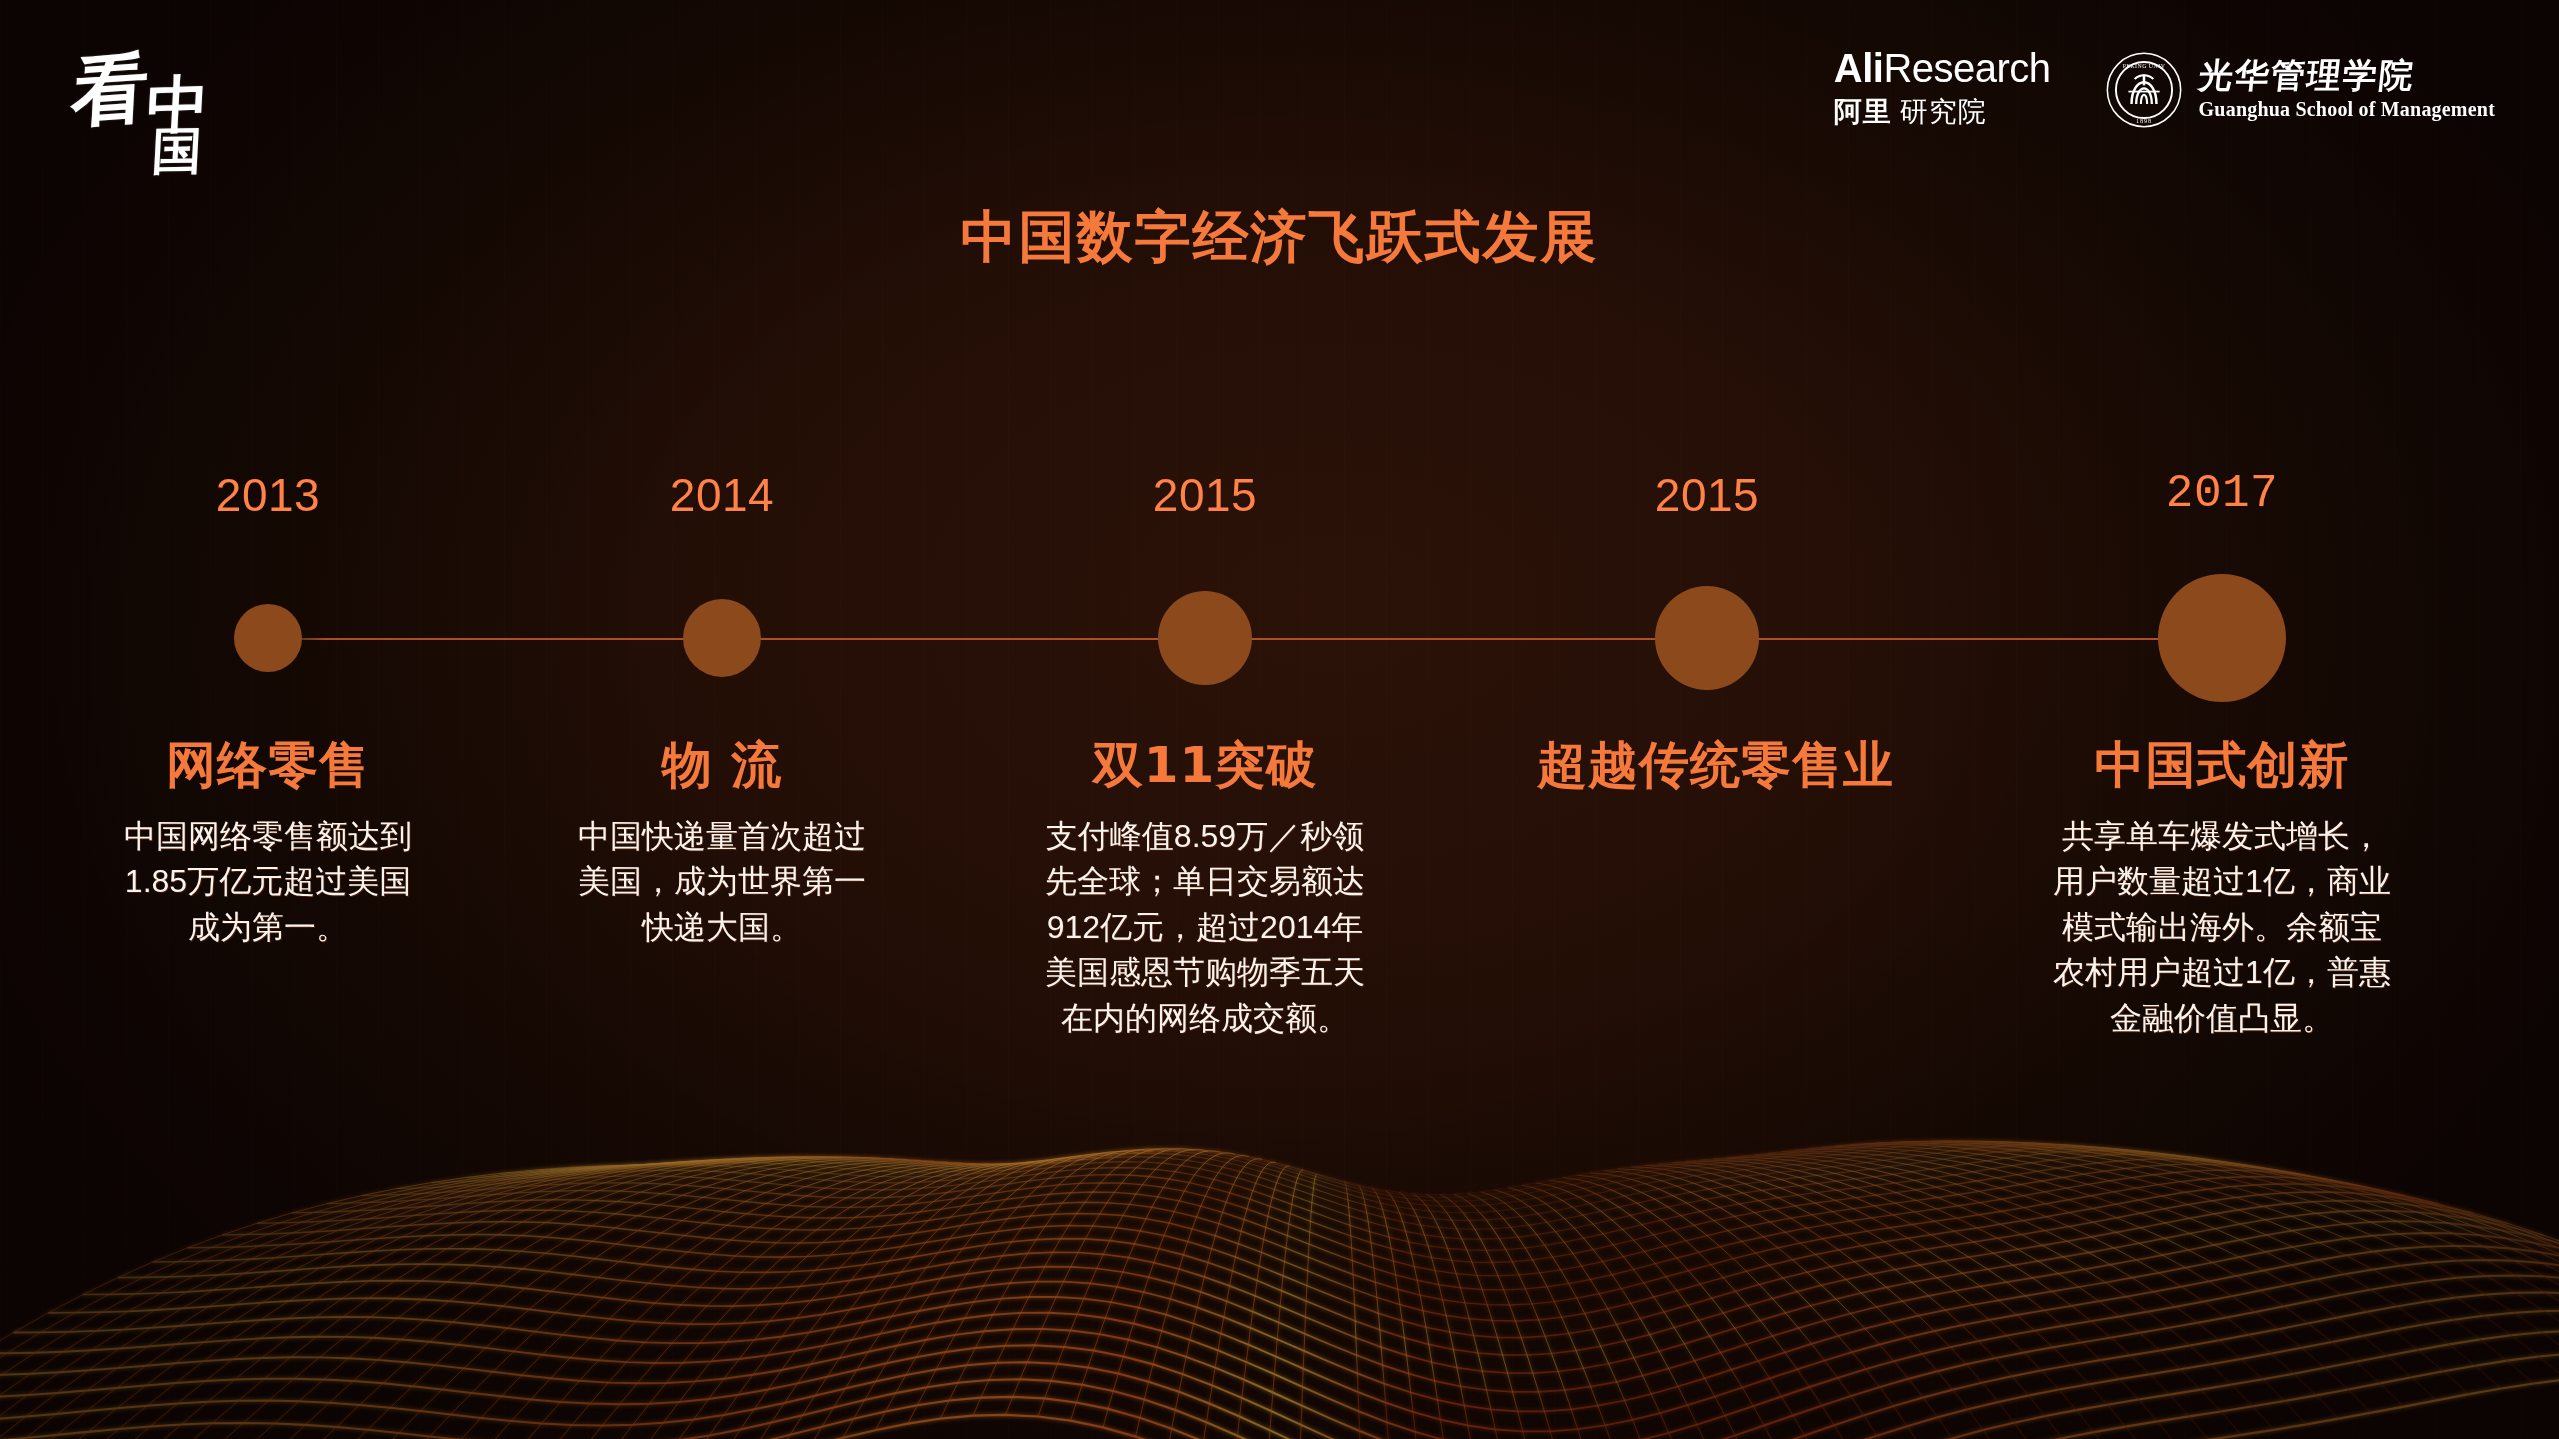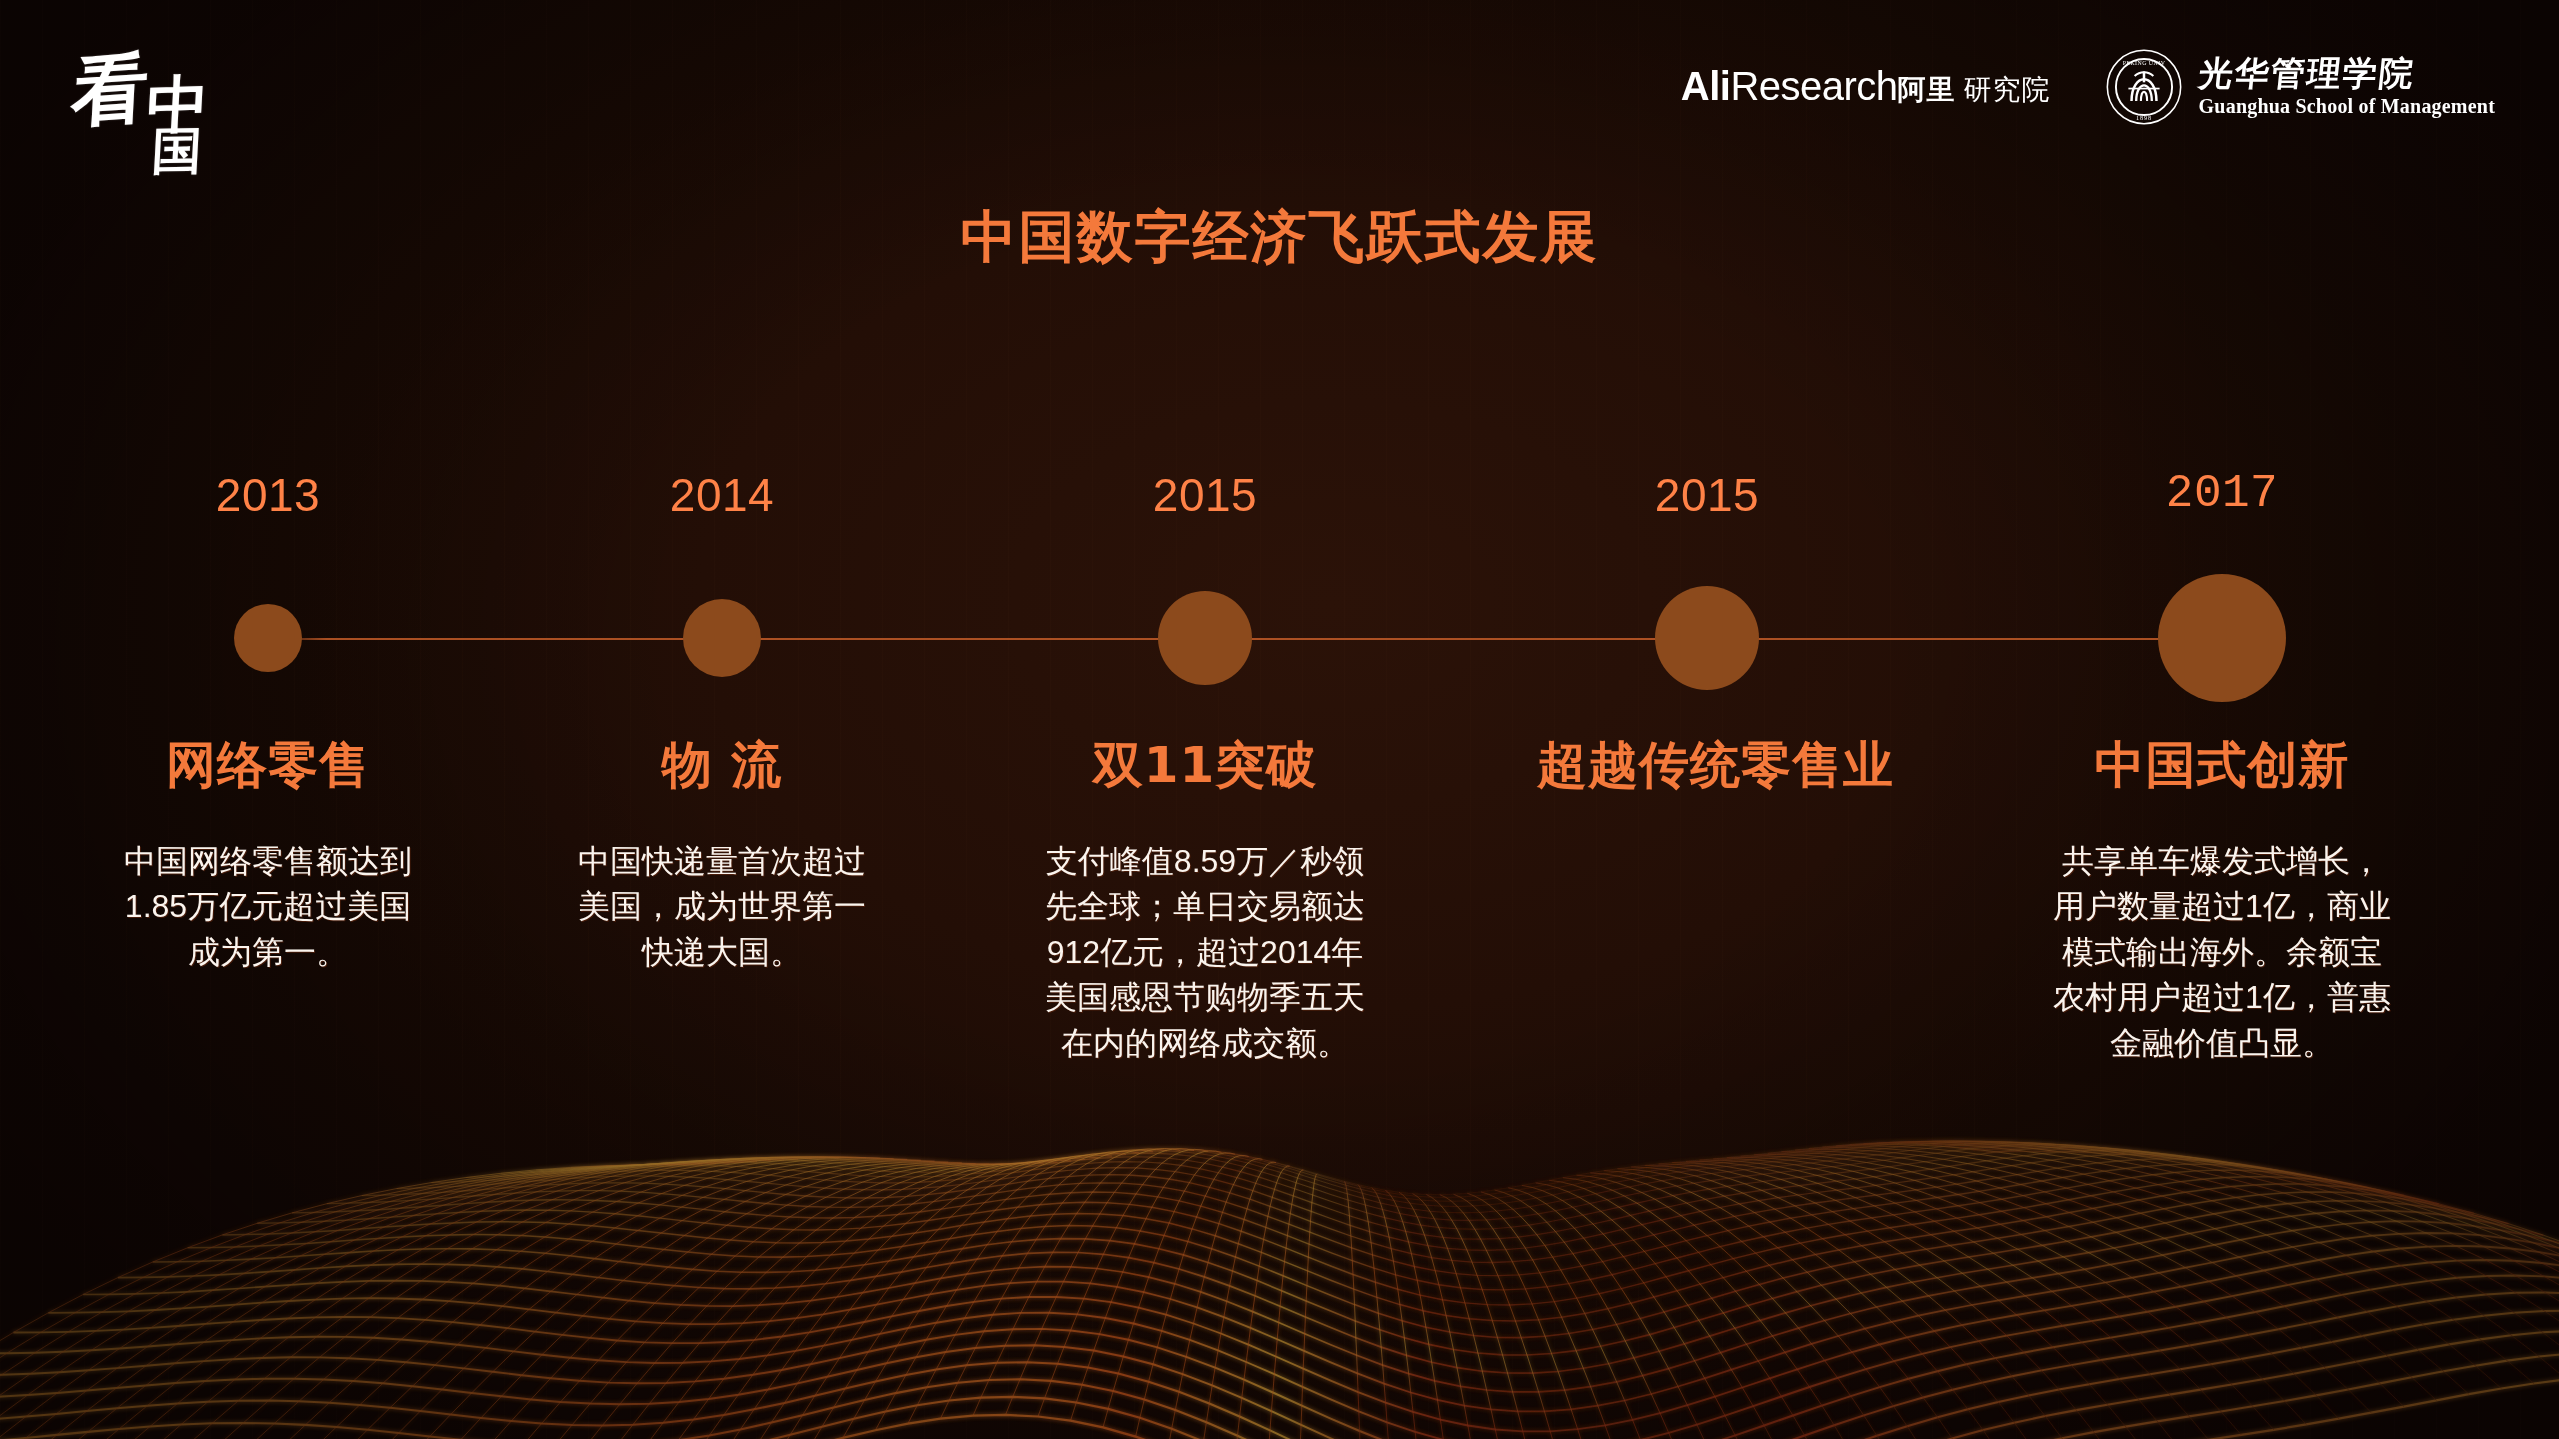--- a/index.html
+++ b/index.html
@@ -52,21 +52,21 @@
   }
   #brand .c1 { left:0px;   top:14px; font-size:76px; transform:skewX(-7deg) rotate(-4deg); }
   #brand .c2 { left:75px;  top:36px; font-size:62px; transform:skewX(-5deg) rotate(-2deg); }
   #brand .c3 { left:80px;  top:88px; font-size:50px; transform:skewX(-4deg) rotate(-1deg); }
 
   
   #logos {
     position:absolute; right:64px; top:48px;
     display:flex; align-items:center; gap:54px;
   }
-  .ali-logo { display:flex; flex-direction:row; align-items:flex-start; color:#fff; }
+  .ali-logo { display:flex; flex-direction:column; align-items:flex-start; color:#fff; }
   .ali-logo .row1 { font-size:40px; letter-spacing:-0.5px; line-height:1.0; }
   .ali-logo .row1 b { font-weight:bold; }
   .ali-logo .row1 span.light { font-weight:normal; }
   .ali-logo .row2 { font-size:28px; margin-top:5px; letter-spacing:1px; }
   .ali-logo .row2 b { font-weight:bold; }
   .ali-logo .row2 span.light { font-weight:normal;margin-left:8px; }
 
   .gh-logo { display:flex; align-items:center; gap:16px; color:#fff; }
   .gh-seal { width:78px; height:78px; flex:0 0 78px; }
   .gh-text { display:flex; flex-direction:column; }
@@ -125,21 +125,21 @@
   .col-head {
     font-family:"DejaVu Sans", sans-serif;
     font-weight:bold;
     font-size:50px;
     color:#F4793B;
     letter-spacing:1px;
     white-space:nowrap;
     line-height:1.1;
   }
   .col-body {
-    margin-top:46px;
+    margin-top:21px;
     font-size:32px;
     line-height:1.42;
     color:#FAF4EE;
     text-shadow:1px 1px 0 rgba(80,30,10,0.85);
   }
 </style>
 </head>
 <body>
 
 <div id="stage">

